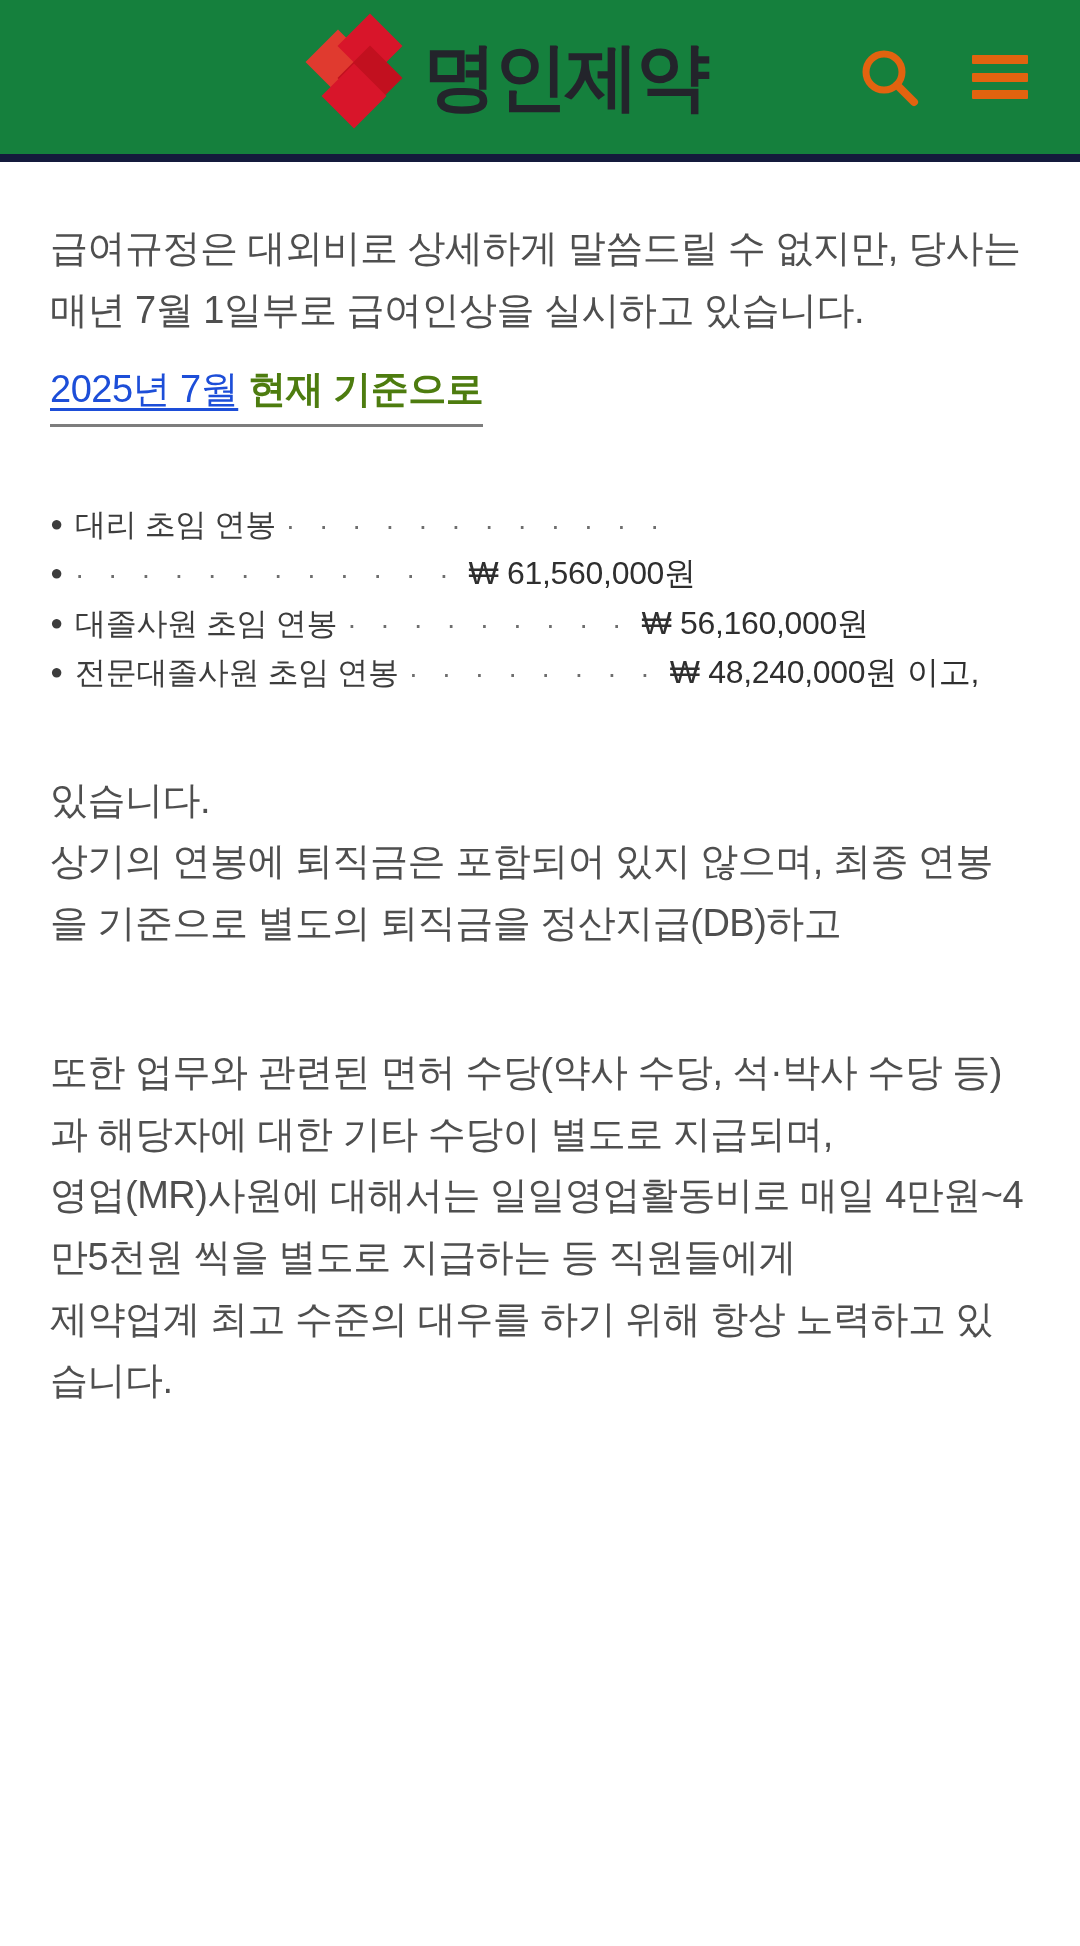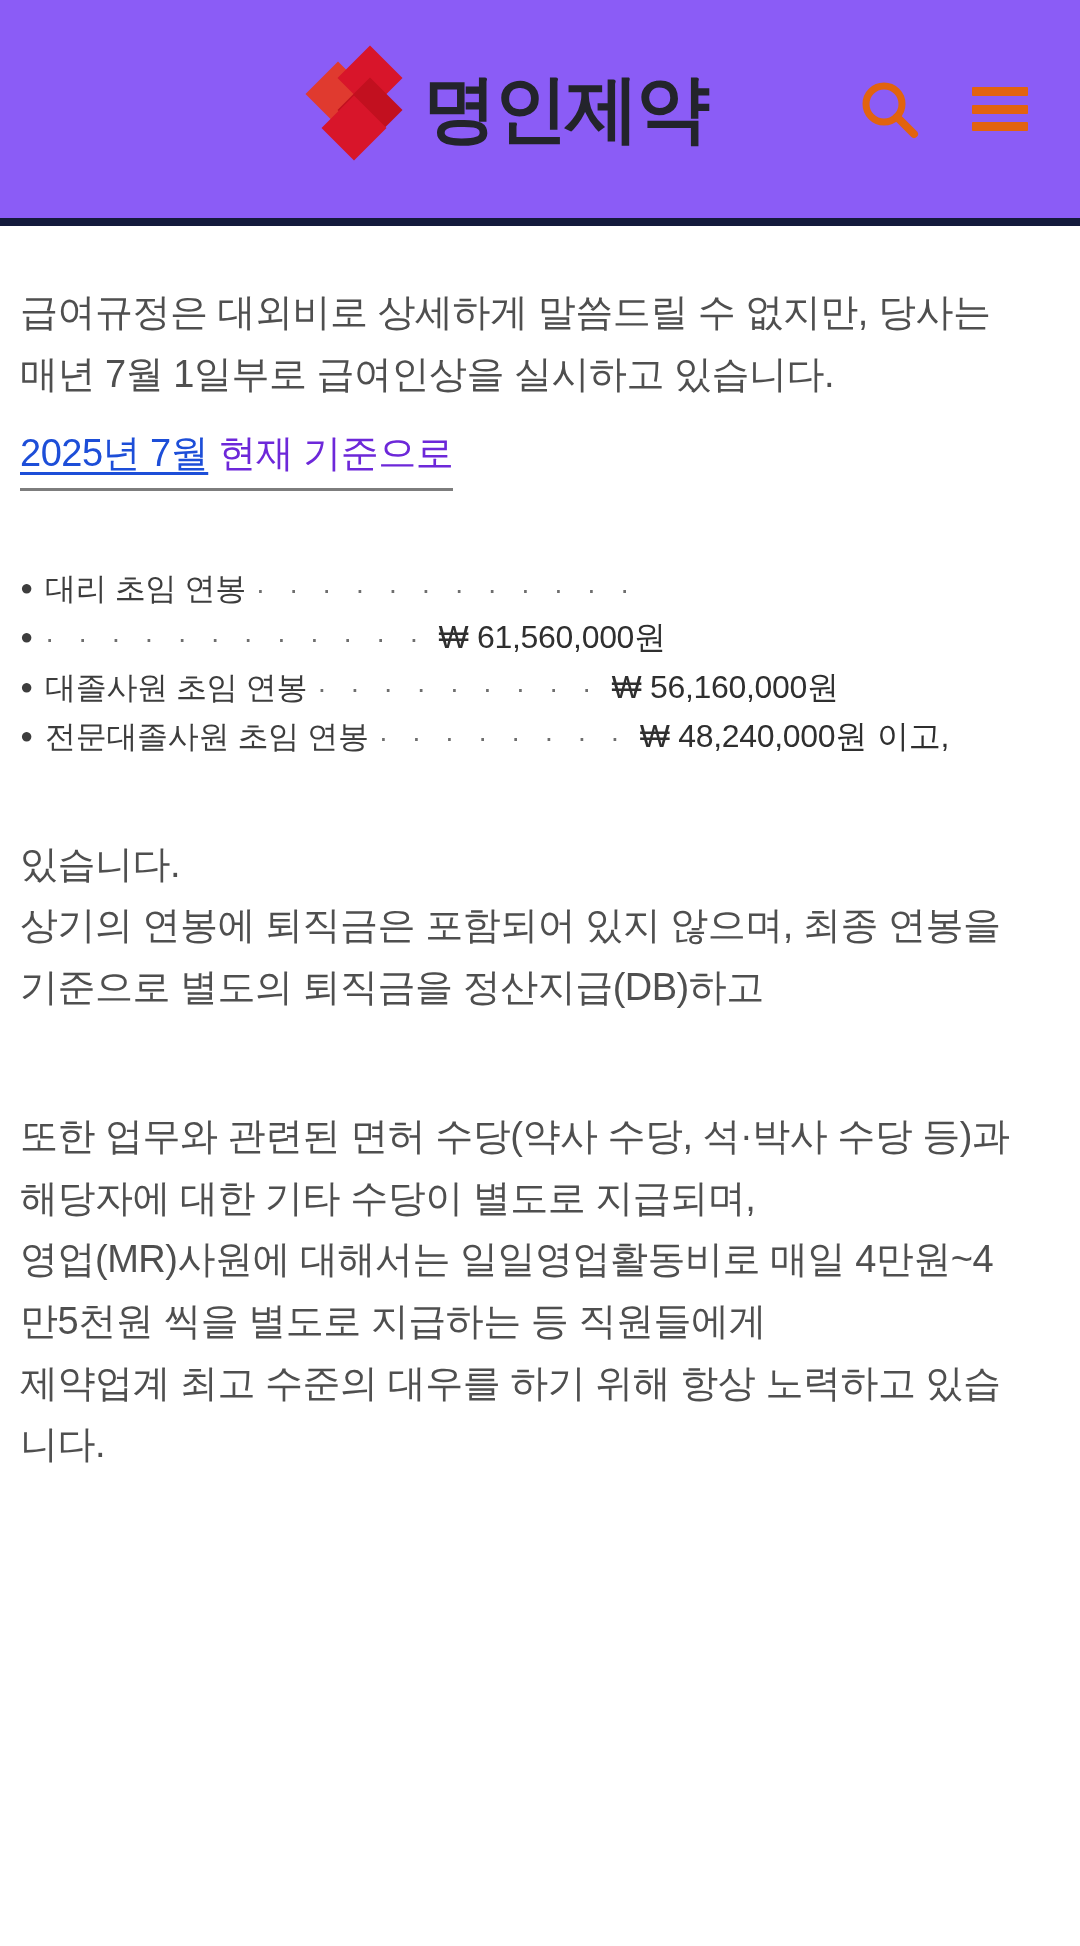--- a/index.html
+++ b/index.html
@@ -11,22 +11,22 @@
     width: 1080px;
     min-height: 1946px;
     font-family: "Liberation Sans", sans-serif;
     color: #4a4a4a;
     -webkit-font-smoothing: antialiased;
   }
 
   
   .header {
     position: relative;
-    height: 218px;
-    background: #8b5cf6;
+    height: 154px;
+    background: #15803d;
     display: flex;
     align-items: center;
     justify-content: center;
   }
   .logo-area {
     display: flex;
     align-items: center;
     gap: 14px;
     margin-left: -60px;
   }
@@ -89,21 +89,21 @@
   }
 
   .nav-rule {
     height: 8px;
     background: #141a3c;
     width: 100%;
   }
 
   
   .content {
-    padding: 56px 50px 0 20px;
+    padding: 56px 50px 0 50px;
   }
   .para {
     font-size: 38px;
     line-height: 1.62;
     color: #4f4f4f;
     margin: 0;
     letter-spacing: -0.5px;
   }
   .para-intro { margin-bottom: 6px; }
 
@@ -115,21 +115,21 @@
     border-bottom: 3px solid #7d7d7d;
     padding-bottom: 4px;
     letter-spacing: -0.5px;
   }
   .date-strong {
     color: #1d4ed8;
     font-weight: 400;
     text-decoration: underline;
     text-underline-offset: 6px;
   }
-  .date-rest { color: #6d28d9; }
+  .date-rest { color: #4d7c0f; font-weight: bold; }
 
   .salary-list {
     list-style: none;
     margin: 74px 0 0 0;
     padding: 0;
   }
   .salary-list li {
     display: flex;
     align-items: baseline;
     font-size: 31px;

